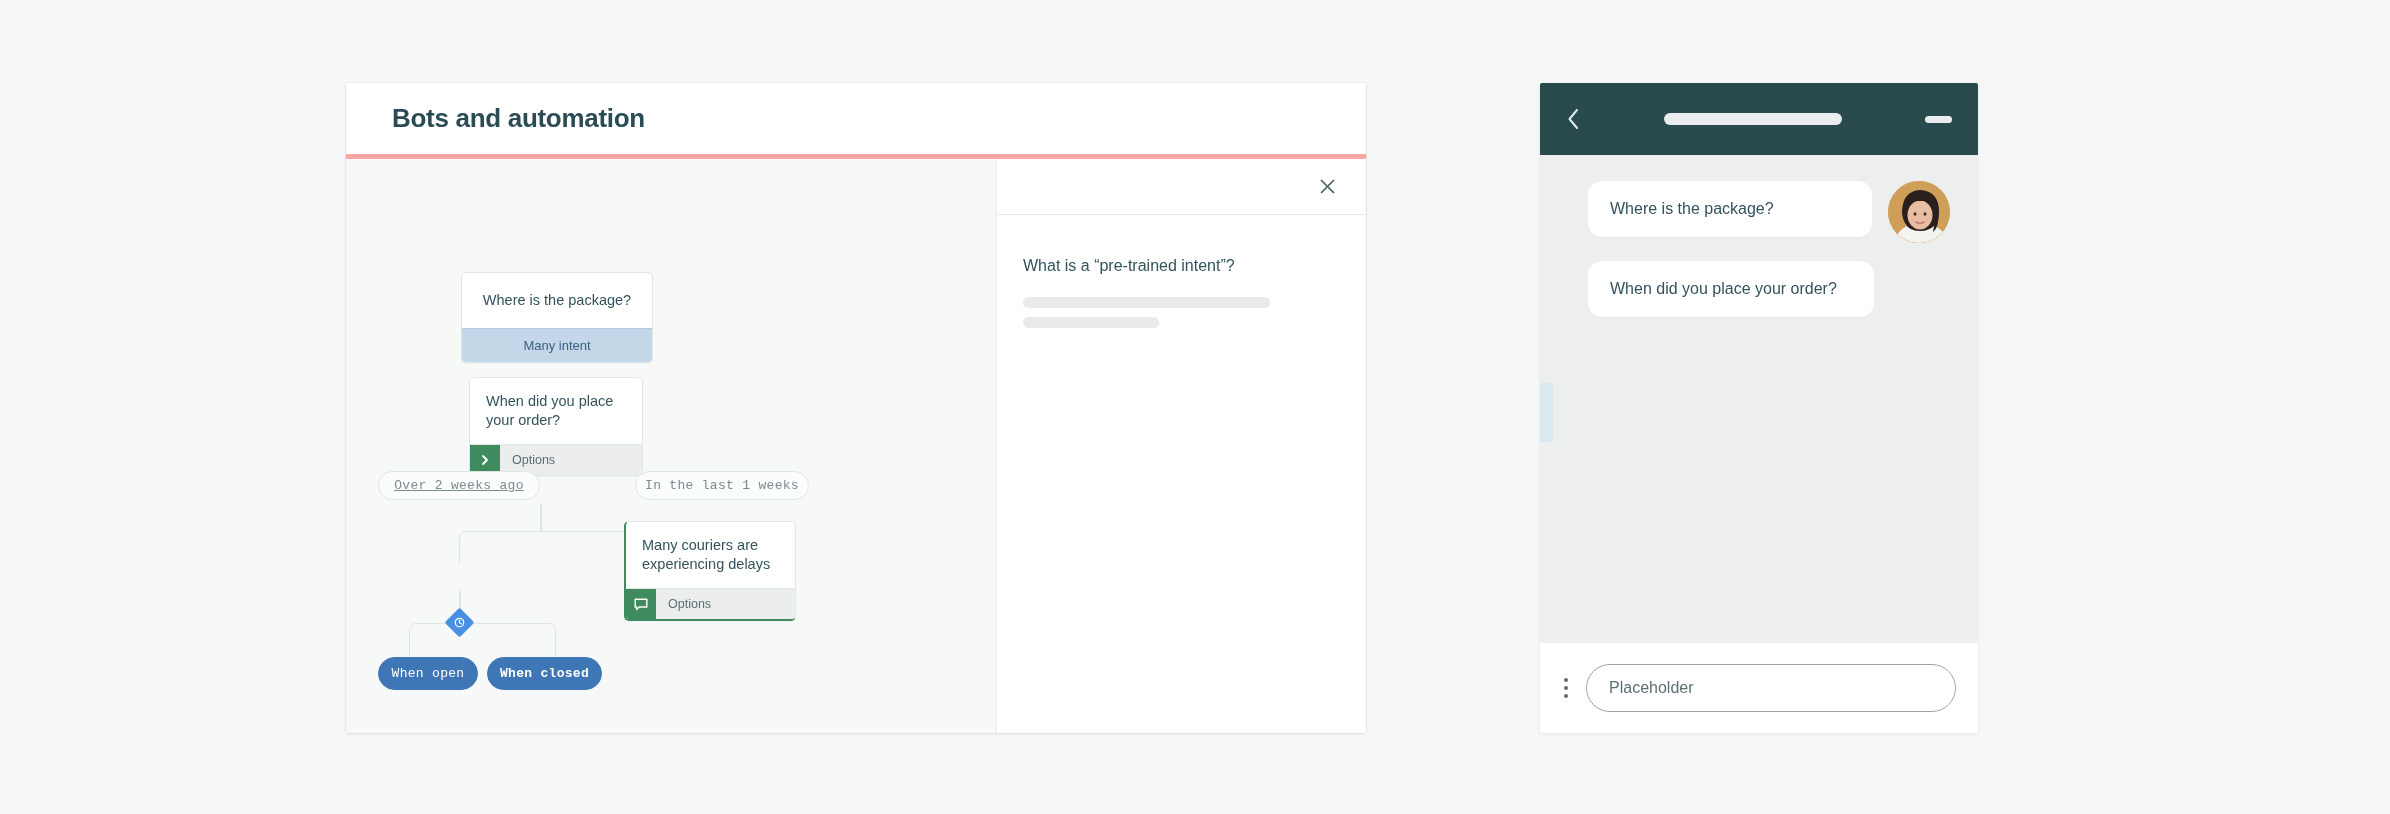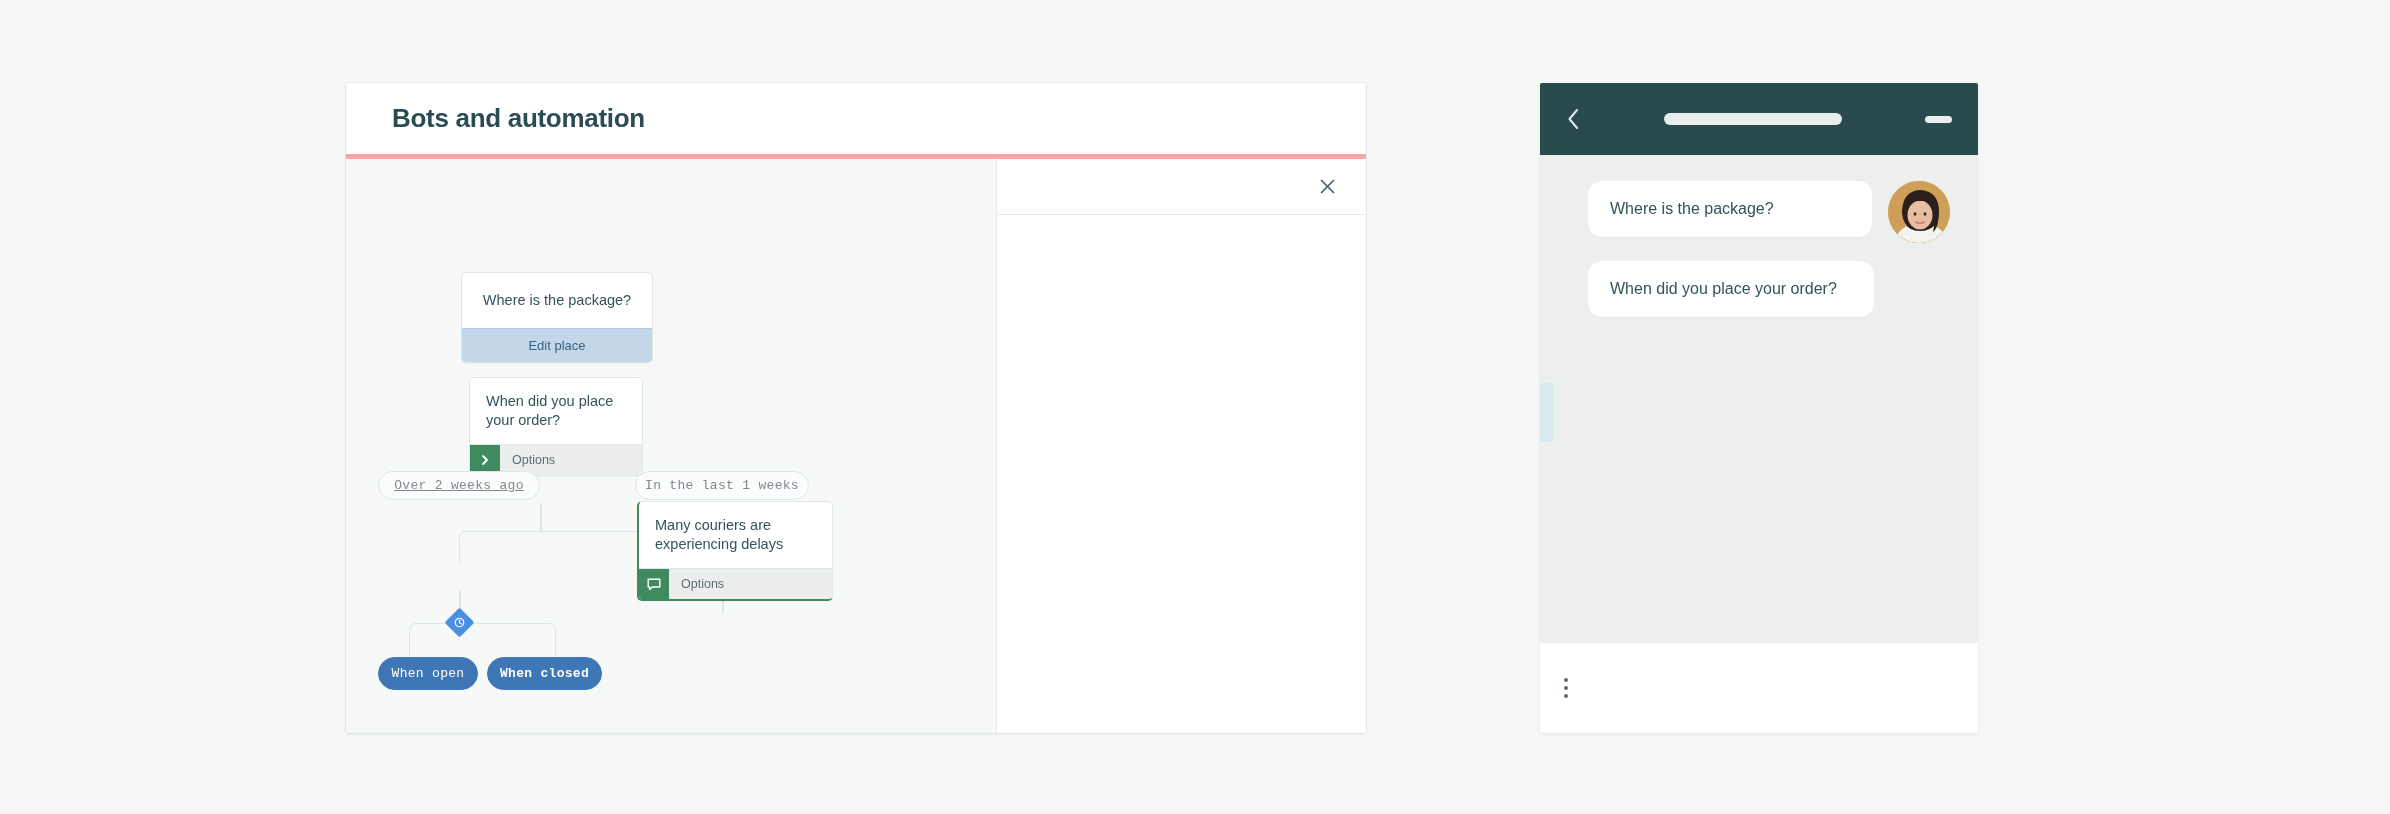--- a/index.html
+++ b/index.html
@@ -334,21 +334,21 @@
       <div class="conn conn-v" style="left:194px; top:344px; height:28px;"></div>
       <div class="conn-elbow" style="left:113px; top:372px; width:82px; height:32px; border-left-width:1.6px; border-top-width:1.6px; border-top-left-radius:7px;"></div>
       <div class="conn-elbow" style="left:194px; top:372px; width:182px; height:32px; border-right-width:1.6px; border-top-width:1.6px; border-top-right-radius:7px;"></div>
       <div class="conn conn-v" style="left:113px; top:432px; height:22px;"></div>
       <div class="conn conn-v" style="left:376px; top:432px; height:22px;"></div>
       <div class="conn-elbow" style="left:63px; top:464px; width:50px; height:38px; border-left-width:1.6px; border-top-width:1.6px; border-top-left-radius:7px;"></div>
       <div class="conn-elbow" style="left:113px; top:464px; width:96px; height:38px; border-right-width:1.6px; border-top-width:1.6px; border-top-right-radius:7px;"></div>
 
       <div class="node" style="left:115px; top:113px; width:192px;">
         <div class="node-title center">Where is the package?</div>
-        <div class="node-foot-blue">Edit place</div>
+        <div class="node-foot-blue">Many intent</div>
       </div>
 
       <div class="node" style="left:123px; top:218px; width:174px;">
         <div class="node-title">When did you place your order?</div>
         <div class="node-foot">
           <div class="foot-icon">
             <svg width="10" height="12" viewBox="0 0 10 12" aria-hidden="true">
               <path d="M3 2 L7 6 L3 10" fill="none" stroke="#ffffff" stroke-width="1.8" stroke-linecap="round" stroke-linejoin="round"></path>
             </svg>
           </div>
@@ -356,21 +356,21 @@
         </div>
       </div>
 
       <div class="chip" style="left:32px; top:312px; width:162px;text-decoration:underline;">
         <span>Over 2 weeks ago</span>
       </div>
       <div class="chip" style="left:289px; top:312px; width:174px;">
         <span>In the last 1 weeks</span>
       </div>
 
-      <div class="node node-accent-green" style="left:278px; top:342px; width:196px;margin-left:13px;">
+      <div class="node node-accent-green" style="left:278px; top:362px; width:172px;">
         <div class="node-title">Many couriers are experiencing delays</div>
         <div class="node-foot">
           <div class="foot-icon">
             <svg width="14" height="13" viewBox="0 0 14 13" aria-hidden="true">
               <path d="M1.2 1.2 H12.8 V9 H5.2 L2.6 11.4 V9 H1.2 Z" fill="none" stroke="#ffffff" stroke-width="1.4" stroke-linejoin="round"></path>
             </svg>
           </div>
           <div class="node-foot-label">Options</div>
         </div>
       </div>
@@ -390,20 +390,25 @@
       </div>
     </div>
 
     <div id="side-panel">
       <div id="side-panel-head">
         <div id="panel-close">
           <svg width="17" height="17" viewBox="0 0 17 17" aria-hidden="true">
             <path d="M2.5 2.5 L14.5 14.5 M14.5 2.5 L2.5 14.5" stroke="#4a6068" stroke-width="1.7" stroke-linecap="round"></path>
           </svg>
         </div>
+      </div>
+      <div id="side-panel-content">
+        <div id="panel-question">What is a “pre-trained intent”?</div>
+        <div class="skel" style="width:78%;"></div>
+        <div class="skel" style="width:43%;"></div>
       </div>
     </div>
 
   </div>
 </div>
 
 <div id="chat-widget">
 
   <div id="chat-header">
     <div id="chat-back">
@@ -452,14 +457,15 @@
       <div class="bubble">When did you place your order?</div>
     </div>
   </div>
 
   <div id="chat-footer">
     <div id="chat-menu">
       <span></span>
       <span></span>
       <span></span>
     </div>
+    <div id="chat-input">Placeholder</div>
   </div>
 </div>
 
 </body></html>

